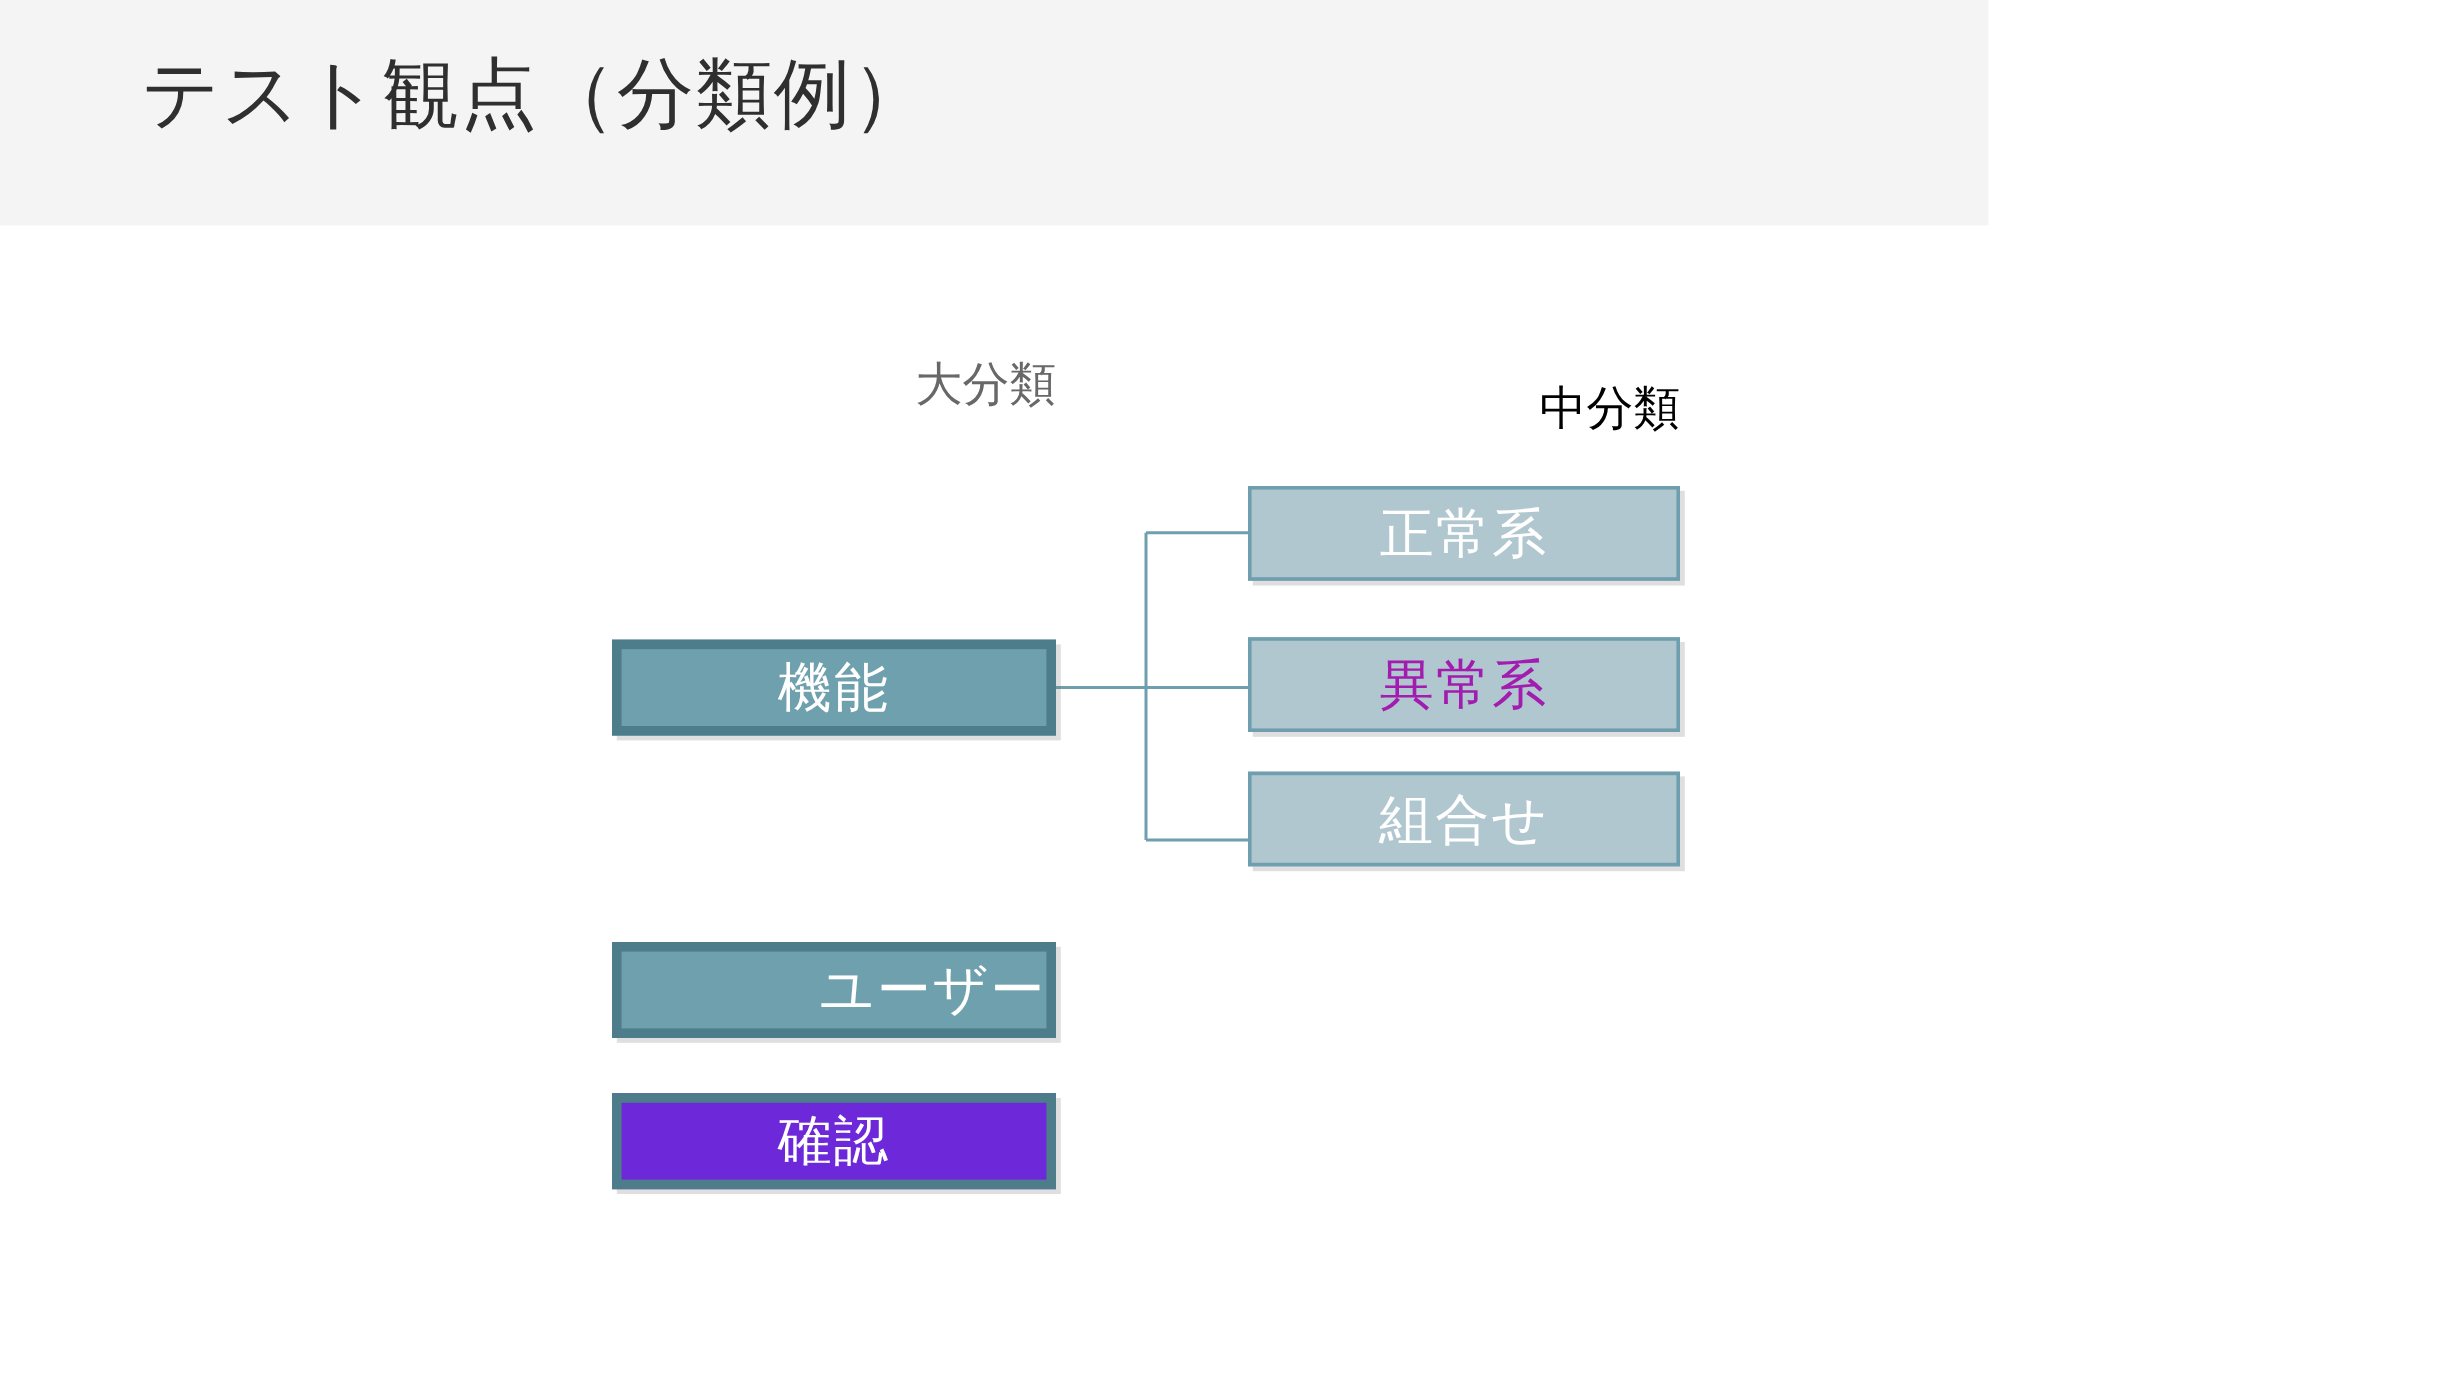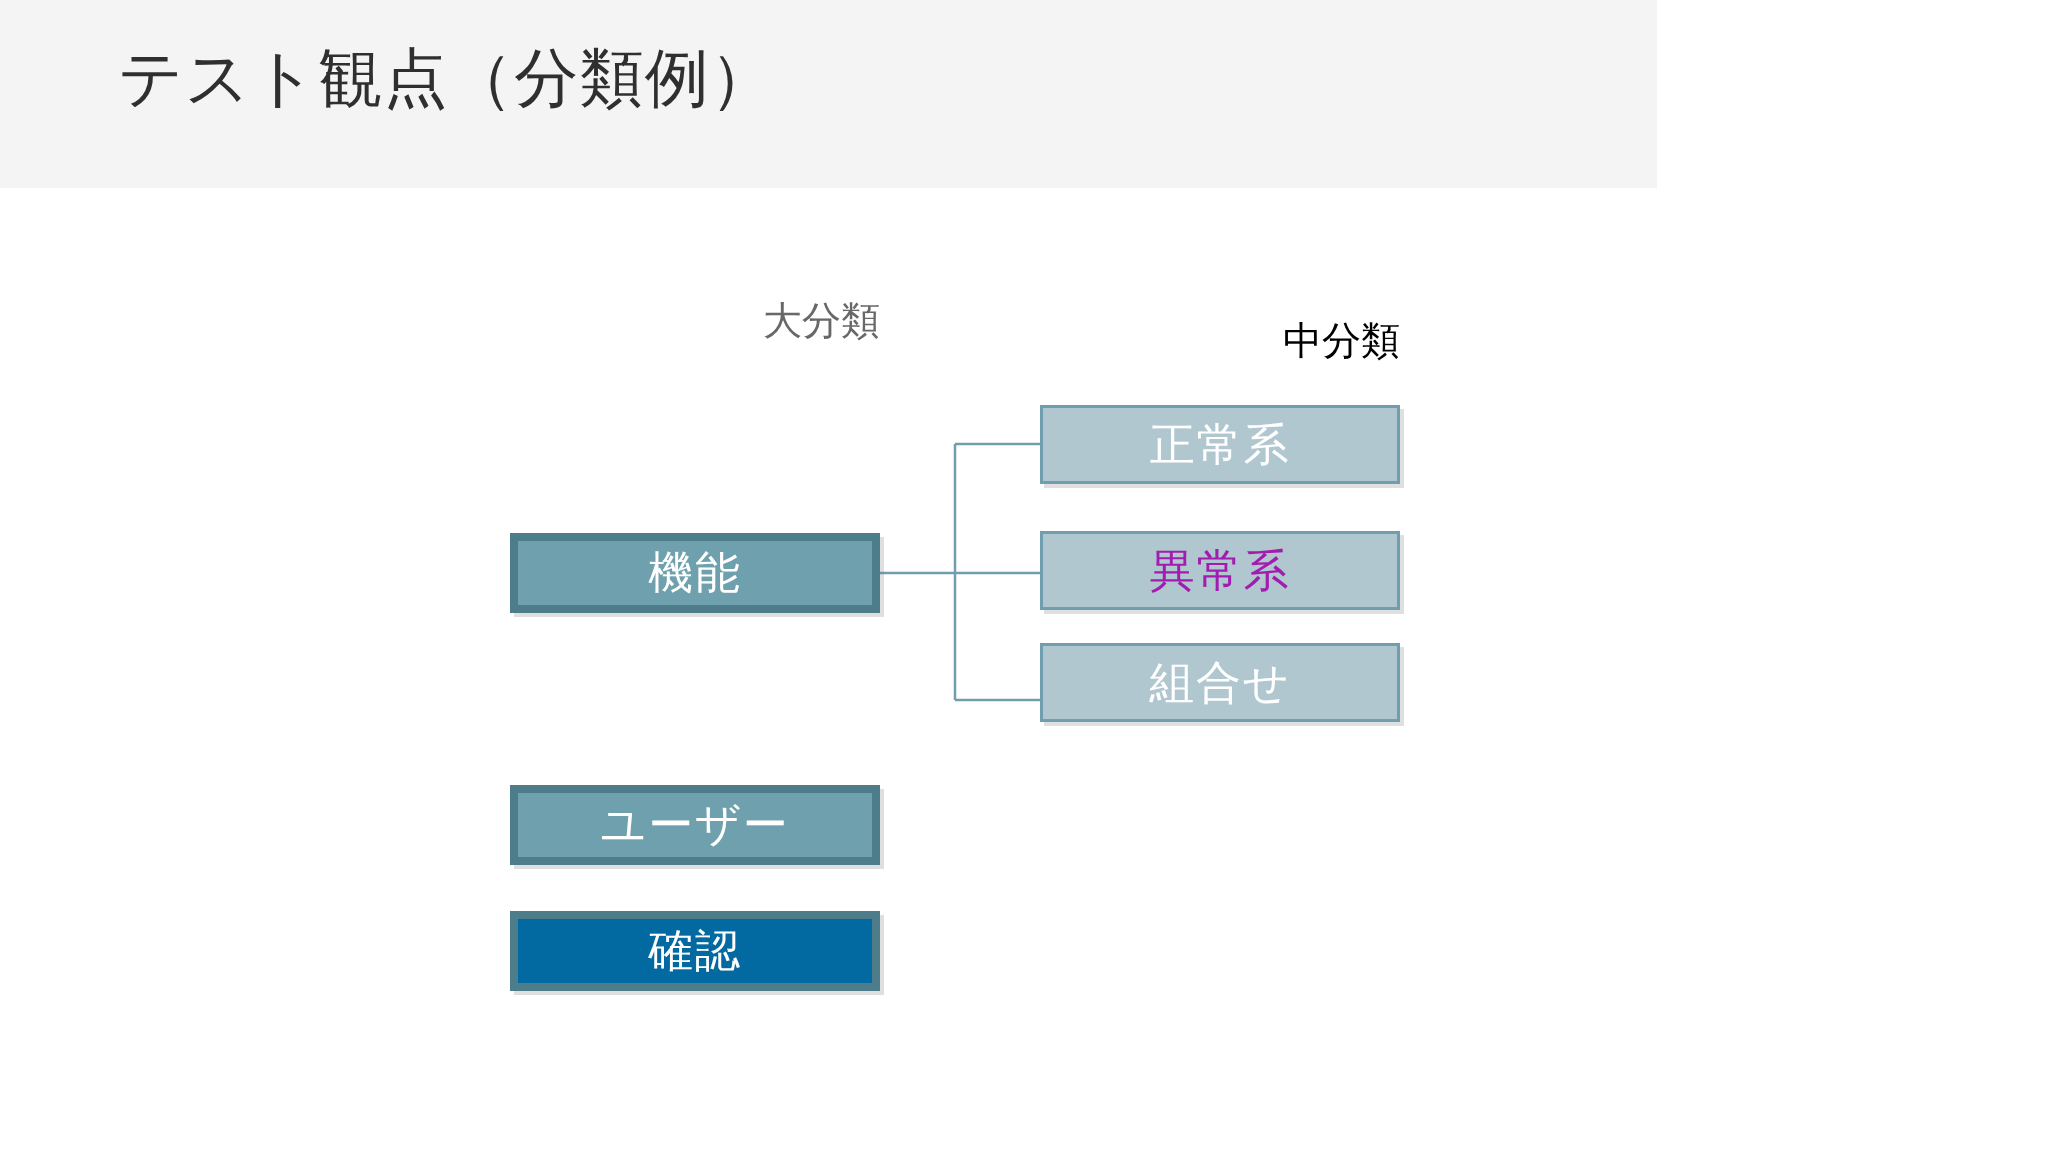--- a/index.html
+++ b/index.html
@@ -108,21 +108,21 @@
     height: 79px;
     background: #b0c7cf;
     border: 3px solid #404040;
     box-shadow: 4px 4px 0 rgba(110, 110, 110, 0.22);
     font-size: 45px;
   }
 
   
   #node-major-0 { top: 345px; }
   #node-major-1 { top: 471px; }
-  #node-major-2 { top: 597px; }
+  #node-major-2 { top: 597px; justify-content: flex-end; }
   #node-major-3 { top: 723px; }
 
   
   #node-middle-0 { top: 217px; }
   #node-middle-1 { top: 343px; }
   #node-middle-2 { top: 455px; }
 </style>
 </head>
 <body style="background: rgb(255, 255, 255);">
 
@@ -149,21 +149,21 @@
 
   <div class="column-caption" id="caption-major" style="color: rgb(104, 104, 104);">大分類</div>
   <div class="column-caption" id="caption-middle" style="color: #000000; margin-top: 20px;">中分類</div>
 
   <div class="node node-major" id="node-major-0" style="background: rgb(111, 160, 173); border-color: rgb(77, 125, 139); color: rgb(255, 255, 255);">
     <span class="node-label">機能</span>
   </div>
   <div class="node node-major" id="node-major-2" style="background: rgb(111, 160, 173); border-color: rgb(77, 125, 139); color: rgb(255, 255, 255);">
     <span class="node-label">ユーザー</span>
   </div>
-  <div class="node node-major" id="node-major-3" style="background: #0369a1; border-color: rgb(77, 125, 139); color: rgb(255, 255, 255);">
+  <div class="node node-major" id="node-major-3" style="background: #6d28d9; border-color: rgb(77, 125, 139); color: rgb(255, 255, 255);">
     <span class="node-label">確認</span>
   </div>
 
   <div class="node node-middle" id="node-middle-0" style="background: rgb(176, 199, 207); border-color: rgb(111, 159, 174); color: rgb(255, 255, 255);">
     <span class="node-label">正常系</span>
   </div>
   <div class="node node-middle" id="node-middle-1" style="background: rgb(176, 199, 207); border-color: rgb(111, 159, 174); color: #a21caf;">
     <span class="node-label">異常系</span>
   </div>
   <div class="node node-middle" id="node-middle-2" style="background: rgb(176, 199, 207); border-color: rgb(111, 159, 174); color: rgb(255, 255, 255);">

